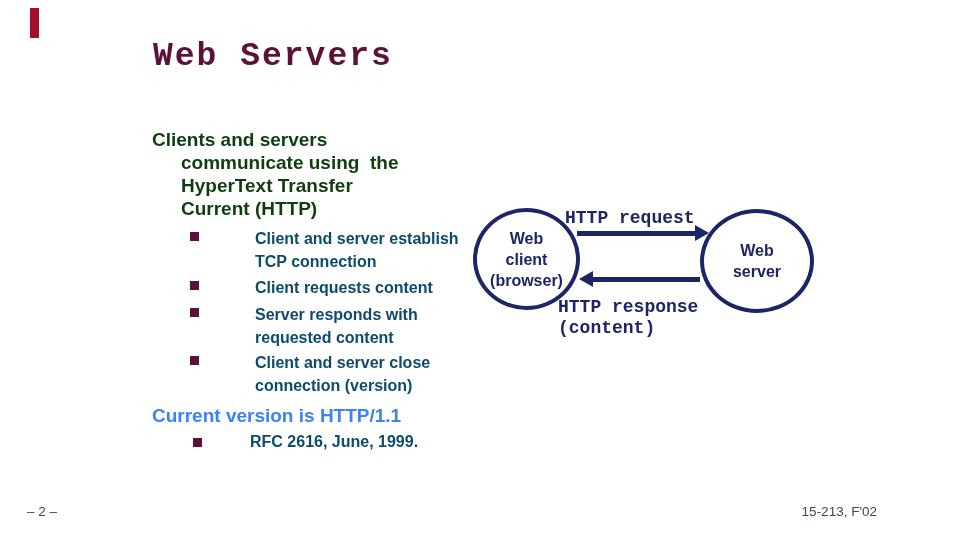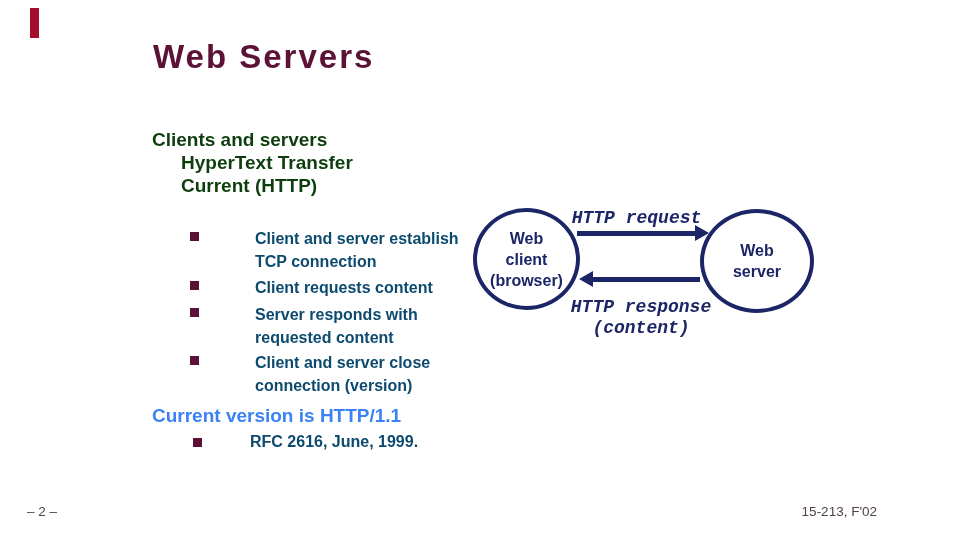--- a/index.html
+++ b/index.html
@@ -11,20 +11,21 @@
   .abs{position:absolute;}
 
   
   #accent-bar{left:30px;top:8px;width:9px;height:30px;background:#a50d2d;}
 
   
   #slide-title{
     left:153px;top:38px;
     font-size:33px;font-weight:bold;color:#5b1236;letter-spacing:2px;
     white-space:pre;
+    font-family:Liberation Mono, monospace;
   }
 
   
   #heading{left:152px;top:128px;color:#0e3e0e;font-size:19px;font-weight:bold;line-height:23px;}
   #heading .hline{white-space:pre;}
   #heading .hline.indent{margin-left:29px;}
 
   
   .bullet-row{display:flex;align-items:flex-start;color:#0c4a6e;gap:43px;}
   .bullet-row .sq{
@@ -61,39 +62,40 @@
     border-left:14px solid #1c2566;border-top:8px solid transparent;border-bottom:8px solid transparent;
   }
   #response-shaft{left:591px;top:277px;width:109px;}
   #response-head{
     left:579px;top:271px;width:0;height:0;
     border-right:14px solid #1c2566;border-top:8px solid transparent;border-bottom:8px solid transparent;
   }
 
   .mono-label{
     font-family:"Liberation Mono",monospace;font-weight:bold;color:#1c2566;
-    font-size:18px;line-height:21px;text-align:center;white-space:pre-line;font-style:italic;
+    font-size:18px;line-height:21px;white-space:pre-line;
   }
   #request-label{left:565px;top:208px;width:143px;}
   #response-label{left:558px;top:297px;width:166px;}
 
   
   .footer-text{font-size:13.5px;color:#50404a;white-space:pre;}
   #page-number{left:27px;top:504px;}
   #course-label{right:83px;top:504px;}
 </style>
 </head>
 <body>
 
 <div class="abs" id="accent-bar"></div>
 
 <div class="abs" id="slide-title">Web Servers</div>
 
 <div class="abs" id="heading">
   <div class="hline">Clients and servers</div>
+  <div class="hline indent">communicate using  the</div>
   <div class="hline indent">HyperText Transfer</div>
   <div class="hline indent">Current (HTTP)</div>
 </div>
 
 <div class="abs bullet-row" id="bullet-1">
   <div class="sq"></div>
   <div class="btext">Client and server establish
 TCP connection</div>
 </div>
 <div class="abs bullet-row" id="bullet-2">

